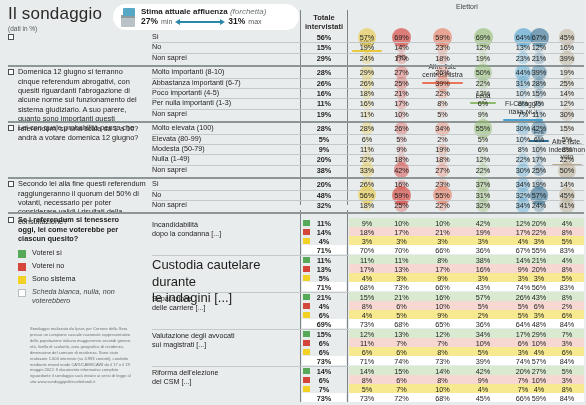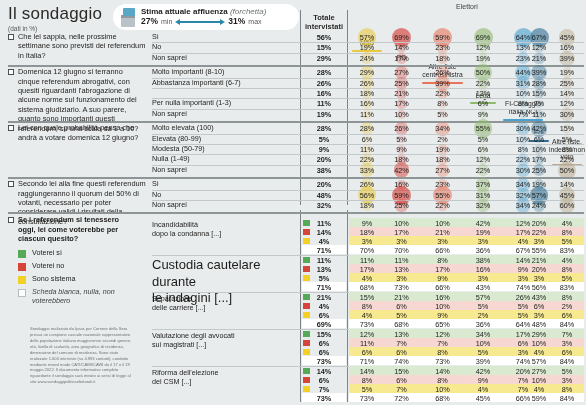--- a/index.html
+++ b/index.html
@@ -127,21 +127,20 @@
       </div>
       <div class="ch" style="left: 549px; top: 12px; width: 36px;">
         <span class="nm">Altre liste,<br>indecisi/non voto</span>
         <div class="rule" style="background: rgb(185, 169, 140);"></div>
       </div>
       <div class="vline" style="left: 300px; top: 10px; height: 195px;"></div>
       <div class="vline" style="left: 347px; top: 10px; height: 195px;"></div>
       <div class="vline" style="left: 300px; top: 210px; height: 192px;"></div>
       <div class="vline" style="left: 347px; top: 210px; height: 192px;"></div>
       <div class="qbox" style="left: 8px; top: 34px;"></div>
-      <div class="qtext" style="left: 18px; top: 32px; width: 128px;">Che lei sappia, nelle prossime settimane sono previsti dei referendum in Italia?</div>
       <div class="lbl" style="left: 152px; top: 33px; width: 146px;">Sì</div>
       <div class="cell b" style="left: 302px; top: 33px; width: 44px;">56%</div>
       <div class="blob" style="left: 357.515px; top: 28.015px; width: 18.97px; height: 18.97px; background: rgb(232, 200, 60); opacity: 0.575;"></div>
       <div class="cell" style="left: 350px; top: 33px; width: 34px;">57%</div>
       <div class="blob" style="left: 392px; top: 28px; width: 19px; height: 19px; background: rgb(213, 52, 44); opacity: 0.6;"></div>
       <div class="cell" style="left: 386px; top: 33px; width: 31px;">69%</div>
       <div class="blob" style="left: 433px; top: 28px; width: 19px; height: 19px; background: rgb(232, 117, 90); opacity: 0.591667;"></div>
       <div class="cell" style="left: 419px; top: 33px; width: 47px;">59%</div>
       <div class="blob" style="left: 473.5px; top: 28px; width: 19px; height: 19px; background: rgb(143, 185, 108); opacity: 0.6;"></div>
       <div class="cell" style="left: 468px; top: 33px; width: 30px;">69%</div>
@@ -215,20 +214,21 @@
       <div class="cell" style="left: 419px; top: 78.6px; width: 47px;">39%</div>
       <div class="blob" style="left: 477.19px; top: 77.29px; width: 11.62px; height: 11.62px; background: rgb(143, 185, 108); opacity: 0.283333;"></div>
       <div class="cell" style="left: 468px; top: 78.6px; width: 30px;">22%</div>
       <div class="blob" style="left: 516.245px; top: 76.345px; width: 13.51px; height: 13.51px; background: rgb(73, 160, 207); opacity: 0.358333;"></div>
       <div class="cell" style="left: 500px; top: 78.6px; width: 46px;">31%</div>
       <div class="blob" style="left: 532.56px; top: 76.66px; width: 12.88px; height: 12.88px; background: rgb(47, 110, 146); opacity: 0.333333;"></div>
       <div class="cell" style="left: 527px; top: 78.6px; width: 24px;">28%</div>
       <div class="blob" style="left: 560.875px; top: 76.975px; width: 12.25px; height: 12.25px; background: rgb(185, 169, 140); opacity: 0.308333;"></div>
       <div class="cell" style="left: 549px; top: 78.6px; width: 36px;">25%</div>
       <div class="rowline" style="left: 152px; top: 87.9px; width: 432px;"></div>
+      <div class="lbl" style="left: 152px; top: 89px; width: 146px;">Poco importanti (4-5)</div>
       <div class="cell b" style="left: 302px; top: 89px; width: 44px;">16%</div>
       <div class="blob" style="left: 361.61px; top: 88.11px; width: 10.78px; height: 10.78px; background: rgb(232, 200, 60); opacity: 0.25;"></div>
       <div class="cell" style="left: 350px; top: 89px; width: 34px;">18%</div>
       <div class="blob" style="left: 395.795px; top: 87.795px; width: 11.41px; height: 11.41px; background: rgb(213, 52, 44); opacity: 0.275;"></div>
       <div class="cell" style="left: 386px; top: 89px; width: 31px;">21%</div>
       <div class="blob" style="left: 436.69px; top: 87.69px; width: 11.62px; height: 11.62px; background: rgb(232, 117, 90); opacity: 0.283333;"></div>
       <div class="cell" style="left: 419px; top: 89px; width: 47px;">22%</div>
       <div class="blob" style="left: 478.135px; top: 88.635px; width: 9.73px; height: 9.73px; background: rgb(143, 185, 108); opacity: 0.208333;"></div>
       <div class="cell" style="left: 468px; top: 89px; width: 30px;">13%</div>
       <div class="blob" style="left: 518.45px; top: 88.95px; width: 9.1px; height: 9.1px; background: rgb(73, 160, 207); opacity: 0.183333;"></div>
@@ -403,21 +403,21 @@
       <div class="cell" style="left: 386px; top: 201px; width: 31px;">25%</div>
       <div class="blob" style="left: 436.69px; top: 199.69px; width: 11.62px; height: 11.62px; background: rgb(232, 117, 90); opacity: 0.283333;"></div>
       <div class="cell" style="left: 419px; top: 201px; width: 47px;">22%</div>
       <div class="blob" style="left: 476.14px; top: 198.64px; width: 13.72px; height: 13.72px; background: rgb(143, 185, 108); opacity: 0.366667;"></div>
       <div class="cell" style="left: 468px; top: 201px; width: 30px;">32%</div>
       <div class="blob" style="left: 515.93px; top: 198.43px; width: 14.14px; height: 14.14px; background: rgb(73, 160, 207); opacity: 0.383333;"></div>
       <div class="cell" style="left: 500px; top: 201px; width: 46px;">34%</div>
       <div class="blob" style="left: 532.98px; top: 199.48px; width: 12.04px; height: 12.04px; background: rgb(47, 110, 146); opacity: 0.3;"></div>
       <div class="cell" style="left: 527px; top: 201px; width: 24px;">24%</div>
       <div class="blob" style="left: 559.195px; top: 197.695px; width: 15.61px; height: 15.61px; background: rgb(185, 169, 140); opacity: 0.441667;"></div>
-      <div class="cell" style="left: 549px; top: 201px; width: 36px;">60%</div>
+      <div class="cell" style="left: 549px; top: 201px; width: 36px;">41%</div>
       <div class="thickline" style="left: 8px; top: 212.4px; width: 576px;"></div>
     </div>
 
   <div id="legend-root">
       <div style="position: absolute; left: 8px; top: 217.4px; width: 6px; height: 6px; border: 1px solid rgb(75, 80, 82); background: rgb(255, 255, 255);"></div>
       <div style="position: absolute; left: 18px; top: 215.4px; width: 120px; font-size: 7.4px; line-height: 1.27; font-weight: bold;">Se i referendum si tenessero oggi, lei come voterebbe per ciascun quesito?</div>
       <div style="position: absolute; left: 18px; top: 250.4px; width: 8px; height: 8px; background: rgb(85, 169, 87);"></div>
       <div style="position: absolute; left: 32px; top: 249.4px; width: 105px; font-size: 7.2px; line-height: 1.2;">Voterei sì</div>
       <div style="position: absolute; left: 18px; top: 263.4px; width: 8px; height: 8px; background: rgb(213, 69, 58);"></div>
       <div style="position: absolute; left: 32px; top: 262.4px; width: 105px; font-size: 7.2px; line-height: 1.2;">Voterei no</div>

